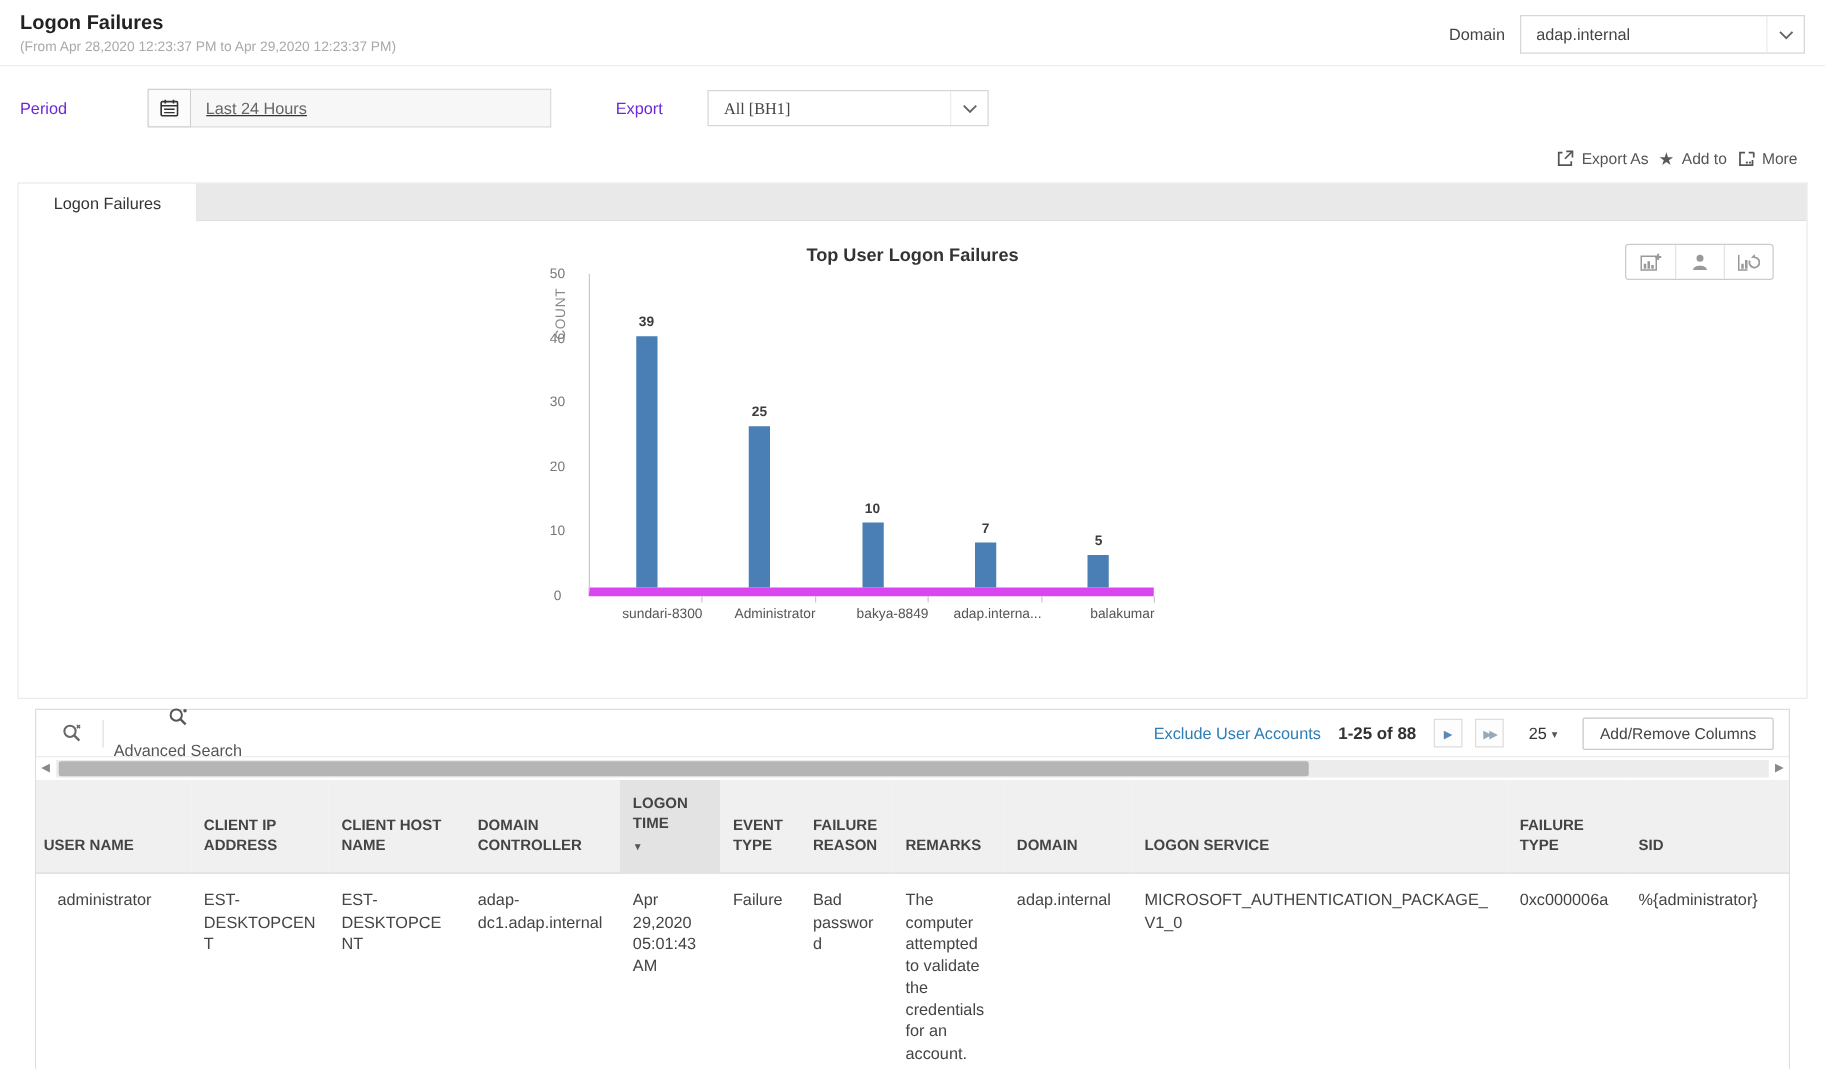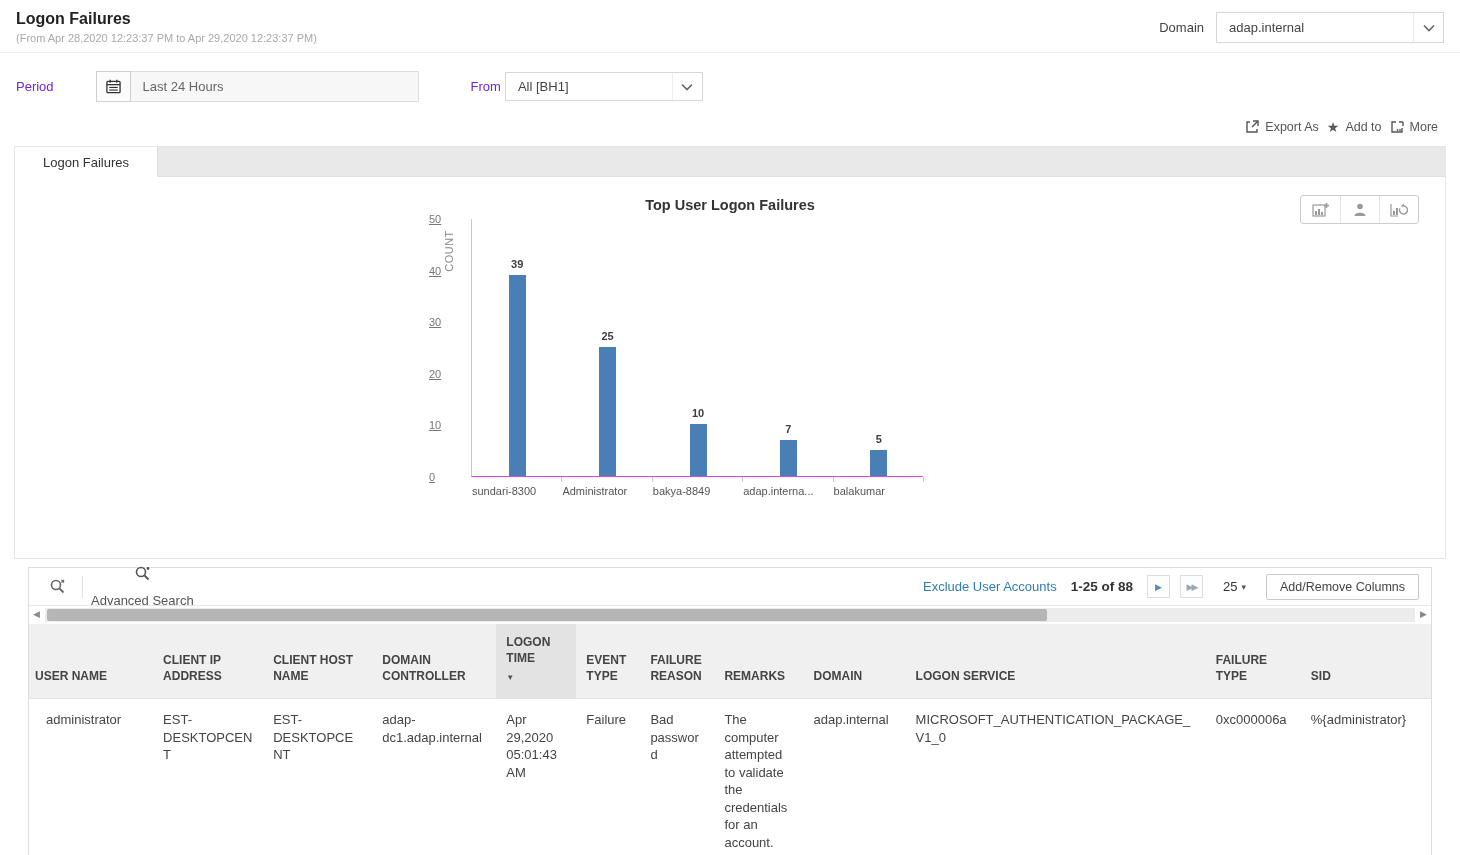--- a/index.html
+++ b/index.html
@@ -15,28 +15,28 @@
   .domain-label { font-size:13px; color:#444; margin-right:12px; }
   .select-box { display:flex; align-items:center; justify-content:space-between;
                 width:228px; height:31px; border:1px solid #d7d7d7; background:#fff;
                 font-size:13px; color:#444; padding-left:12px; cursor:pointer; }
   .select-box .chev { width:30px; height:100%; display:flex; align-items:center;
                       justify-content:center; border-left:1px solid #ececec; color:#666; }
 
   
   .filters { display:flex; align-items:center; padding:18px 16px 6px 16px; }
   .filter-label { font-size:13px; color:#6d28d9; }
-  .period-group { display:flex; margin-left:42px; }
+  .period-group { display:flex; margin-left:64px;text-decoration:underline; }
   .calendar-btn { width:35px; height:31px; border:1px solid #cfcfcf; background:#fcfcfc;
                   display:flex; align-items:center; justify-content:center; cursor:pointer; color:#333; }
   .period-input { width:288px; height:31px; border:1px solid #ddd; border-left:none;
                   background:#f7f7f7; font-size:13px; color:#666; padding:0 12px;
                   font-family:"Liberation Sans", sans-serif; }
   .hours-label { margin-left:52px; }
-  .hours-select { width:198px; height:29px; margin-left:4px; }
+  .hours-select { width:225px; height:29px; margin-left:36px;font-family:Liberation Serif, serif; }
 
   
   .actions-row { display:flex; justify-content:flex-end; gap:8px; padding:12px 22px 10px 0; }
   .action-item { display:flex; align-items:center; gap:6px; font-size:12.5px; color:#555; cursor:pointer; }
   .action-item svg { display:block; }
   .star-glyph { font-size:14px; color:#5a5a5a; line-height:1; }
 
   
   .panel { margin:2px 14px 0 14px; border:1px solid #e6e6e6; }
   .tabbar { background:#e9e9e9; height:30px; display:flex; border-bottom:1px solid #e0e0e0; }
@@ -45,27 +45,27 @@
   .panel-body { position:relative; background:#fff; height:381px; }
   .chart-title { text-align:center; font-size:14.5px; font-weight:bold; color:#333; padding-top:20px; }
   .chart-toolbar { position:absolute; right:26px; top:18px; display:flex; border:1px solid #ccc;
                    border-radius:3px; background:#fff; }
   .chart-tool { width:39px; height:27px; display:flex; align-items:center; justify-content:center;
                 color:#999; cursor:pointer; }
   .chart-tool + .chart-tool { border-left:1px solid #e3e3e3; }
 
   .chart-area { position:relative; height:300px; margin-top:6px; }
   .plot { position:absolute; left:456px; top:0; width:452px; height:258px;
-          border-left:1px solid #c9c9c9; border-bottom:1px solid #d946ef; }
+          border-left:1px solid #c9c9c9; border-bottom:7px solid #d946ef; }
   .ylabel { position:absolute; left:404px; top:26px; font-size:11px; color:#888;
             transform:rotate(-90deg); transform-origin:center; letter-spacing:0.5px; width:60px; text-align:center; }
-  .ytick { position:absolute; width:34px; text-align:left; font-size:11px; color:#777;text-decoration:underline; }
+  .ytick { position:absolute; width:34px; text-align:center; font-size:11px; color:#777; }
   .bar { position:absolute; bottom:0; width:17px; background:#4a7fb5; }
   .bar-value { position:absolute; font-size:11px; font-weight:bold; color:#3d3d3d; text-align:center; width:40px; }
-  .xcat { position:absolute; top:266px; font-size:11px; color:#555; text-align:left; width:90px; }
+  .xcat { position:absolute; top:266px; font-size:11px; color:#555; text-align:right; width:90px; }
   .xtick { position:absolute; top:258px; width:1px; height:5px; background:#c9c9c9; }
 
   
   .table-section { margin:8px 28px 0 28px; border:1px solid #ddd; border-bottom:none; }
   .table-toolbar { display:flex; align-items:center; height:38px; padding:0 12px;
                    border-bottom:1px solid #e8e8e8; }
   .search-btn { color:#666; display:flex; align-items:center; padding:0 8px; cursor:pointer; }
   .toolbar-divider { width:1px; height:22px; background:#e0e0e0; margin:0 8px; }
   .adv-search { display:flex; align-items:center; gap:8px; color:#555; font-size:13px; cursor:pointer;flex-direction:column; }
   .toolbar-right { margin-left:auto; display:flex; align-items:center; gap:10px; }
@@ -130,21 +130,21 @@
           <rect x="1" y="2.5" width="14" height="12" rx="1" fill="none" stroke="currentColor" stroke-width="1.4"></rect>
           <line x1="4.5" y1="0.8" x2="4.5" y2="4" stroke="currentColor" stroke-width="1.4"></line>
           <line x1="11.5" y1="0.8" x2="11.5" y2="4" stroke="currentColor" stroke-width="1.4"></line>
           <line x1="1" y1="6" x2="15" y2="6" stroke="currentColor" stroke-width="1.4"></line>
           <line x1="3.5" y1="9" x2="12.5" y2="9" stroke="currentColor" stroke-width="1.2"></line>
           <line x1="3.5" y1="11.8" x2="12.5" y2="11.8" stroke="currentColor" stroke-width="1.2"></line>
         </svg>
     </span>
     <input class="period-input" type="text" value="Last 24 Hours" style="">
   </div>
-  <span class="filter-label hours-label">From</span>
+  <span class="filter-label hours-label">Export</span>
   <div class="select-box hours-select">
     <span>All [BH1]</span>
     <span class="chev">
       <svg width="12" height="8" viewBox="0 0 12 8">
           <path d="M1 1.5 L6 6.5 L11 1.5" fill="none" stroke="currentColor" stroke-width="1.6"></path>
         </svg>
     </span>
   </div>
 </div>
 

